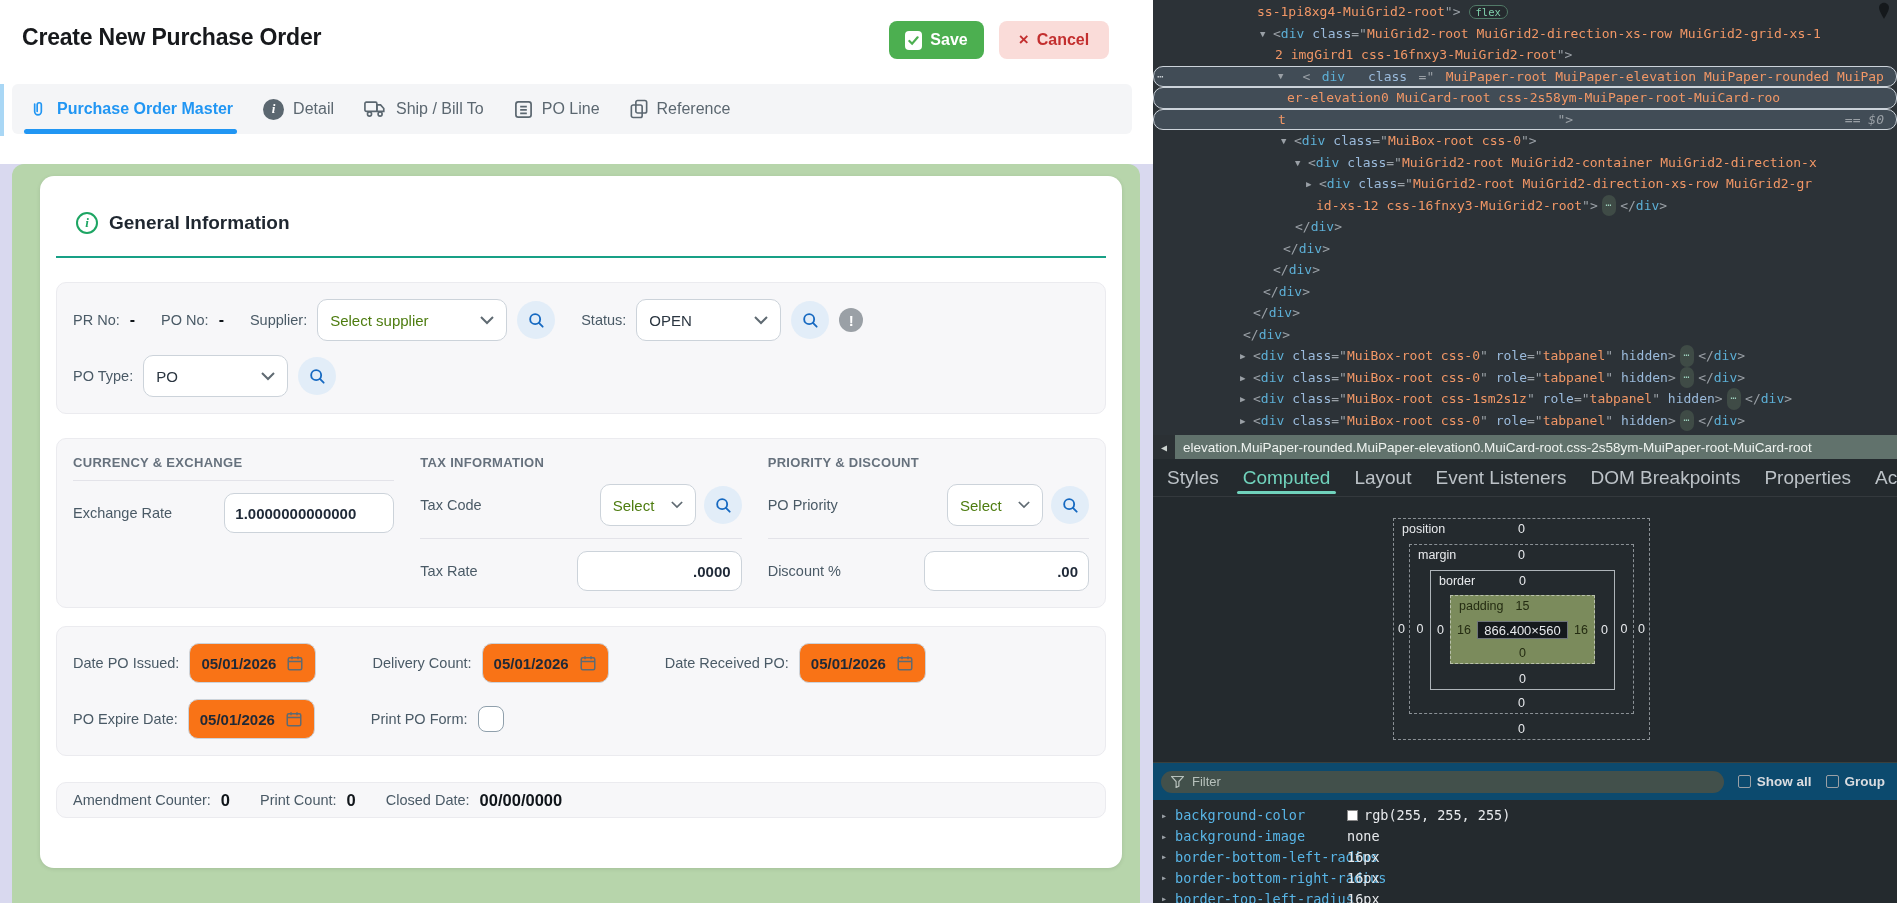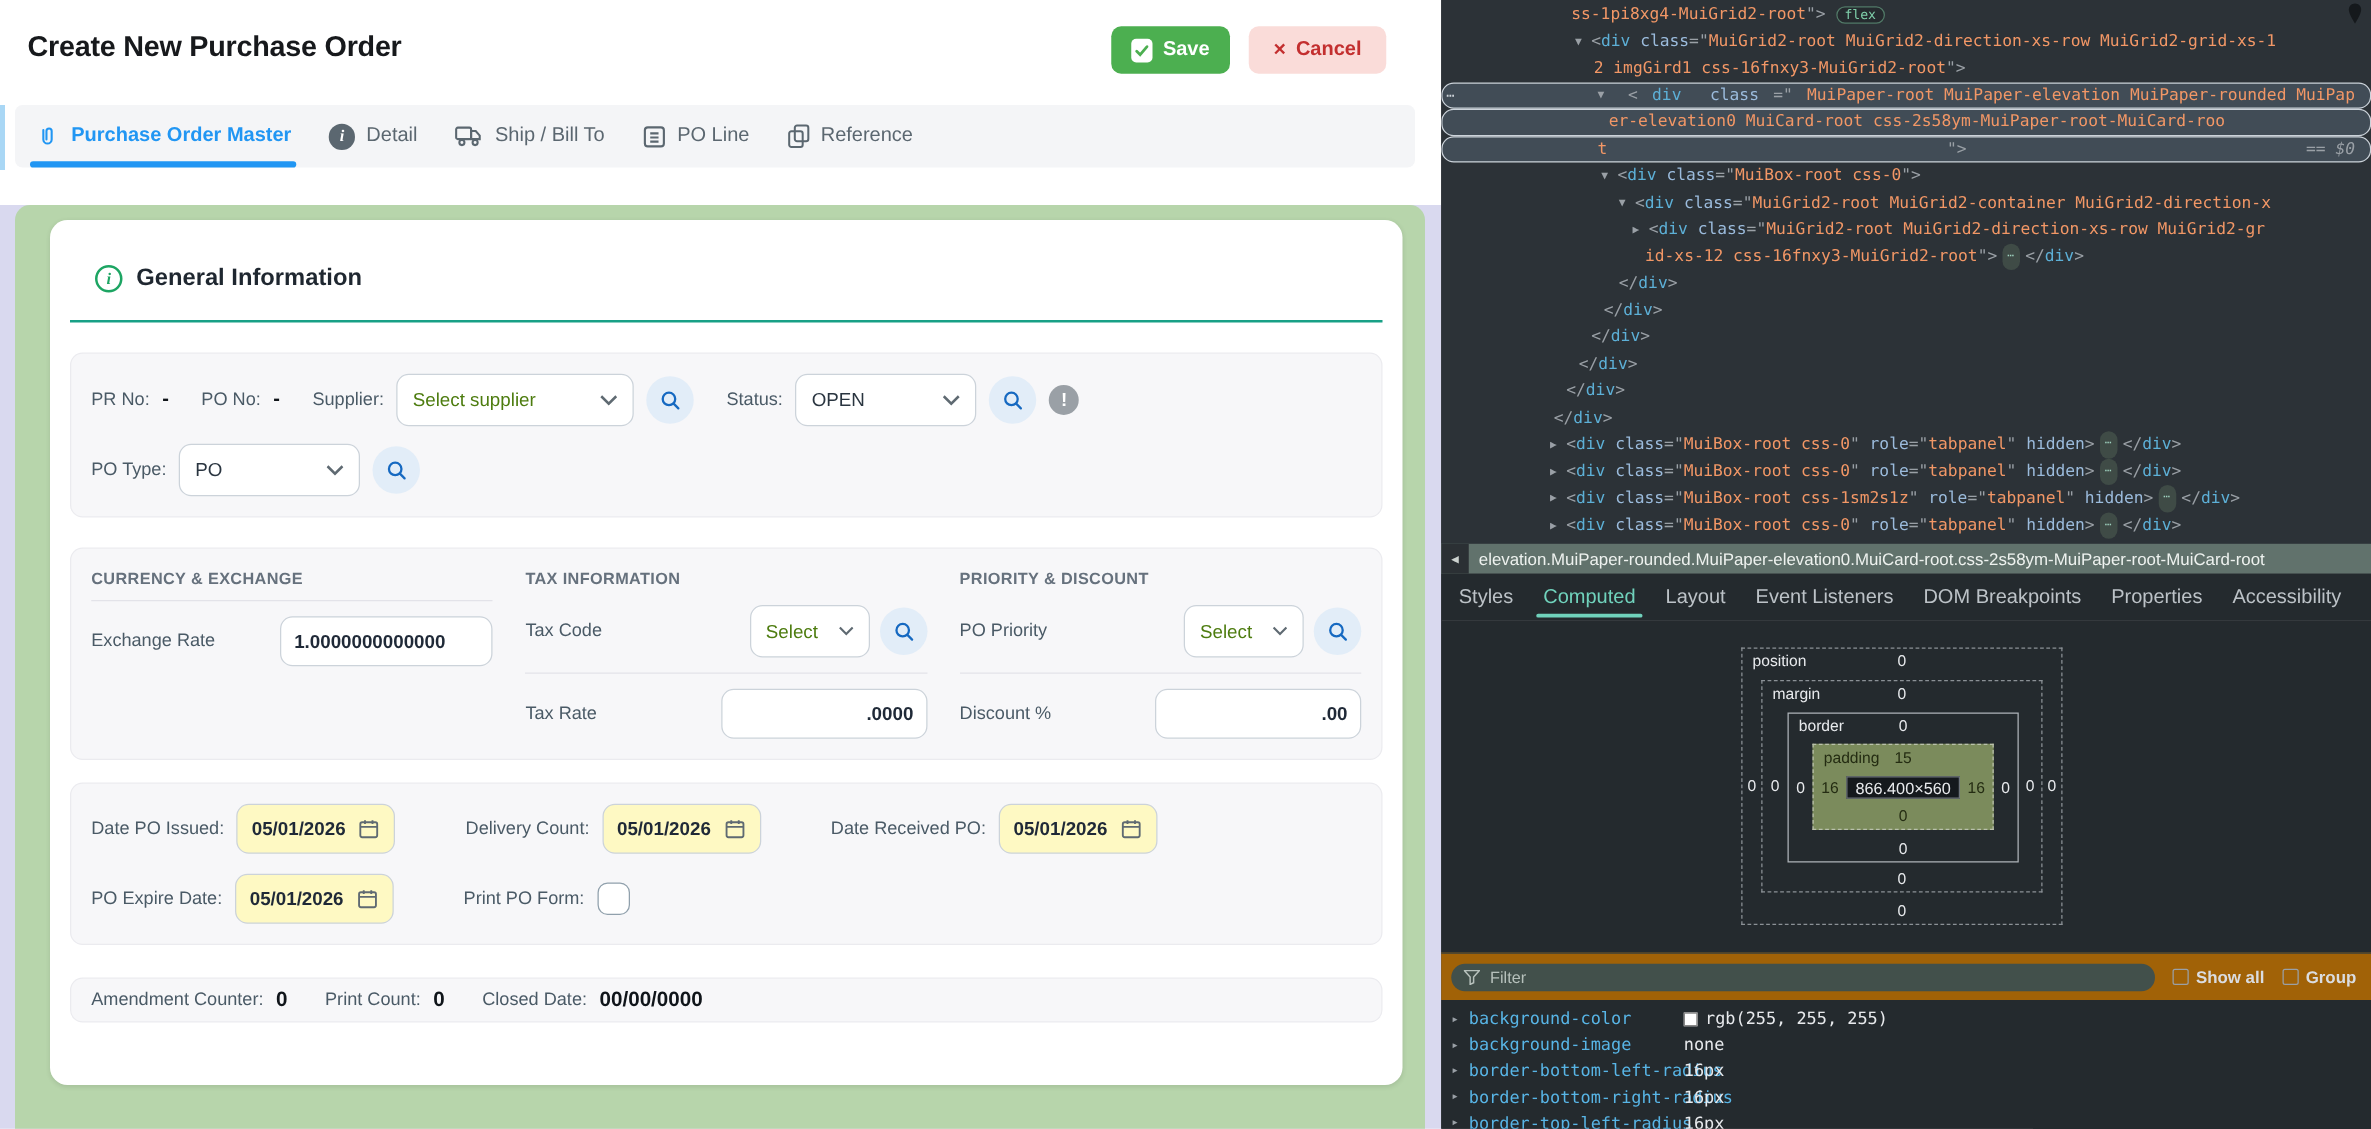--- a/index.html
+++ b/index.html
@@ -55,21 +55,21 @@
   .rowA-right { display:flex; align-items:center; gap:8px; }
   .rowB { display:flex; justify-content:space-between; align-items:center; border-top:1px solid #e3e3e9; margin-top:10px; padding-top:12px; }
   .ninp { background:#fff; border:1.5px solid #ccd3da; border-radius:10px; height:40px; padding:0 10px; font-size:15px; font-weight:600; color:#1f2937; display:flex; align-items:center; overflow:hidden; white-space:nowrap; }
   .ninp.right { justify-content:flex-end; }
   .w170{width:170px;} .w165{width:165px;}
 
   .box3 { margin-top:18px; }
   .d-row { display:flex; align-items:center; gap:56px; }
   .d-row + .d-row { margin-top:16px; }
   .dgroup { display:flex; align-items:center; gap:10px; }
-  .dinp { display:flex; align-items:center; gap:10px; background:#fef9c3; border:1.5px solid #ccd3da; border-radius:10px; height:40px; padding:0 11px; font-size:15px; font-weight:600; color:#1f2937; cursor:pointer; }
+  .dinp { display:flex; align-items:center; gap:10px; background:#f97316; border:1.5px solid #ccd3da; border-radius:10px; height:40px; padding:0 11px; font-size:15px; font-weight:600; color:#1f2937; cursor:pointer; }
   .checkbox { width:26px; height:26px; border:1.5px solid #90a0ac; border-radius:8px; background:#fff; cursor:pointer; }
 
   .box4 { margin-top:26px; display:flex; align-items:center; gap:30px; height:36px; }
   .bval { font-size:16.5px; font-weight:700; color:#10151a; }
 
   
   .devtools { position:absolute; left:1153px; top:0; width:744px; height:903px; background:#242a2e; font-family:"DejaVu Sans Mono", monospace; }
   .dt-elements { position:absolute; left:0; top:0; width:744px; height:435px; background:#2c3237; overflow:hidden; padding-top:1px; }
   .cl { position:relative; height:21.5px; line-height:21.5px; font-size:13px; white-space:nowrap; color:#9aa0a6; cursor:pointer; }
   .cl.sel { background:#414c56; }
@@ -79,41 +79,41 @@
   .sg-arw { display:inline-block; width:13px; color:#9aa0a6; font-size:9px; vertical-align:1px; }
   .flex-badge { margin-left:8px; padding:0 6px; border:1px solid #527a68; color:#7fd0ab; border-radius:8px; font-size:10.5px; background:rgba(0,0,0,.15); cursor:pointer; }
   .ell-pill { display:inline-block; background:#3f4b46; color:#9fd2bf; border-radius:7px; padding:0 4px; font-size:9px; margin:0 4px; letter-spacing:1px; transform:translateY(-2px); cursor:pointer; }
   .dt-pin { position:absolute; right:6px; top:2px; }
 
   .dt-crumb { position:absolute; left:0; top:435px; width:744px; height:24px; background:#61726c; display:flex; align-items:center; overflow:hidden; }
   .crumb-arrow { width:22px; height:100%; background:#2b3034; color:#ccd2cf; font-size:10px; display:flex; align-items:center; justify-content:center; margin-right:8px; flex:none; cursor:pointer; }
   .crumb-text { font-family:"Liberation Sans", sans-serif; font-size:13.5px; color:#eef2ef; white-space:nowrap; }
 
   .dt-tabs { position:absolute; left:0; top:459px; width:744px; height:38px; background:#242a2e; display:flex; align-items:center; gap:24px; padding-left:14px; border-bottom:1px solid #34393d; }
-  .dt-tab { font-family:"Liberation Sans", sans-serif; font-size:16px; color:#bcc2c7; position:relative; height:38px; display:flex; align-items:center; cursor:pointer; white-space:nowrap; }
+  .dt-tab { font-family:"Liberation Sans", sans-serif; font-size:19px; color:#bcc2c7; position:relative; height:38px; display:flex; align-items:center; cursor:pointer; white-space:nowrap; }
   .dt-tab.active { color:#70d2bc; }
   .dt-tab.active::after { content:""; position:absolute; left:-6px; right:-6px; bottom:3px; height:3px; border-radius:2px; background:#70d2bc; }
 
   .dt-bm { position:absolute; left:0; top:497px; width:744px; height:265px; background:#242a2e; }
   .bm-wrap { position:absolute; left:240px; top:21px; width:257px; height:222px; font-family:"Liberation Sans", sans-serif; font-size:12.5px; color:#e8eaed; }
   .bm-pos { position:absolute; inset:0; border:1px dashed #8b9196; }
   .bm-mar { position:absolute; left:15px; right:15px; top:25px; bottom:25px; border:1px dashed #8b9196; }
   .bm-bor { position:absolute; left:20px; right:18px; top:25px; bottom:23px; border:1px solid #aeb4b9; }
   .bm-pad { position:absolute; left:19px; right:19px; top:24px; bottom:25px; border:1px dashed #b9c0ab; background:#7b8b5c; color:#242c12; }
   .bm-con { position:absolute; left:26px; right:26px; top:25px; bottom:24px; background:#15191d; border:1px solid #6e747a; display:flex; align-items:center; justify-content:center; color:#e8eaed; font-size:13px; }
   .bm-lab { position:absolute; top:3px; left:8px; }
   .bm-t { position:absolute; top:3px; left:0; right:0; text-align:center; }
   .bm-b { position:absolute; bottom:3px; left:0; right:0; text-align:center; }
   .bm-l, .bm-r { position:absolute; top:50%; transform:translateY(-50%); text-align:center; }
   .bm-pos > .bm-l { left:0; width:15px; } .bm-pos > .bm-r { right:0; width:15px; }
   .bm-mar > .bm-l { left:0; width:20px; } .bm-mar > .bm-r { right:0; width:18px; }
   .bm-bor > .bm-l { left:0; width:19px; } .bm-bor > .bm-r { right:0; width:19px; }
   .bm-pad > .bm-l { left:0; width:26px; } .bm-pad > .bm-r { right:0; width:26px; }
 
-  .dt-filter { position:absolute; left:0; top:762px; width:744px; height:38px; background:#a16207; border-top:1px solid #3a403d; display:flex; align-items:center; padding:0 12px 0 8px; gap:14px; }
+  .dt-filter { position:absolute; left:0; top:762px; width:744px; height:38px; background:#0c4a6e; border-top:1px solid #3a403d; display:flex; align-items:center; padding:0 12px 0 8px; gap:14px; }
   .filter-pill { flex:1; height:22px; border-radius:11px; background:#42504b; display:flex; align-items:center; gap:8px; padding:0 10px; cursor:text; }
   .filter-ph { font-family:"Liberation Sans", sans-serif; font-size:13px; color:#b6c0bb; }
   .dt-checkgrp { display:flex; align-items:center; gap:6px; }
   .dt-check { width:13px; height:13px; border:1.5px solid #9aa0a6; border-radius:2px; cursor:pointer; }
   .dt-checklbl { font-family:"Liberation Sans", sans-serif; font-size:13.5px; color:#dadce0; white-space:nowrap;font-weight:bold; }
 
   .dt-props { position:absolute; left:0; top:800px; width:744px; height:103px; background:#242a2e; padding-top:5px; overflow:hidden; }
   .prop-row { display:flex; align-items:center; height:20.8px; padding-left:8px; font-size:13.5px; cursor:pointer; }
   .prop-arrow { width:14px; color:#9aa0a6; font-size:10px; }
   .prop-name { width:172px; color:#58b5e6; white-space:nowrap; }

